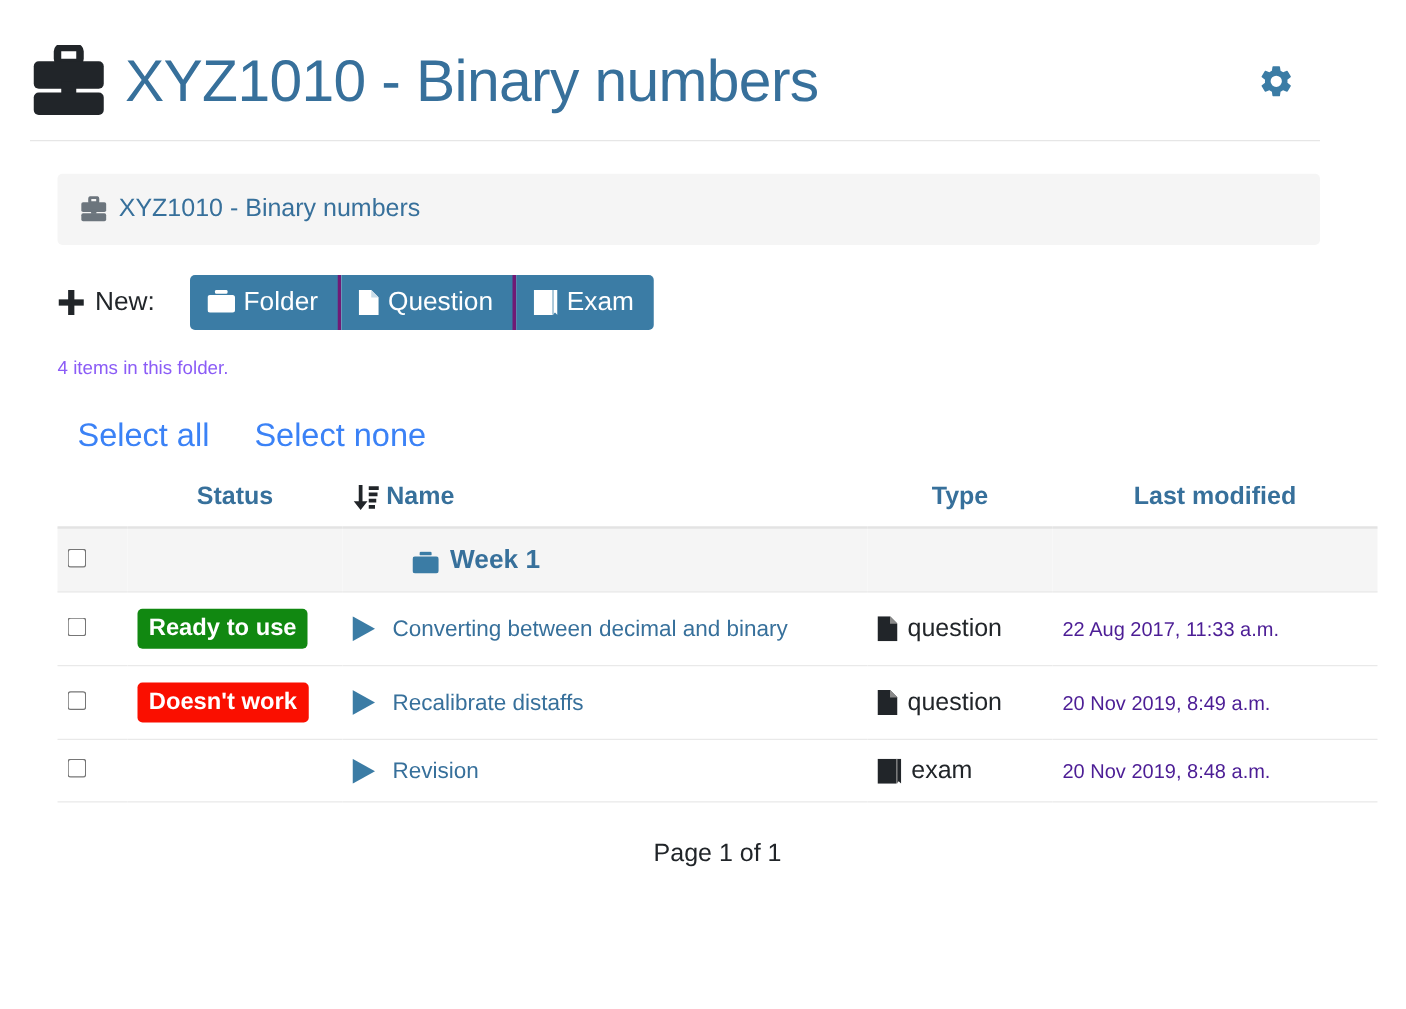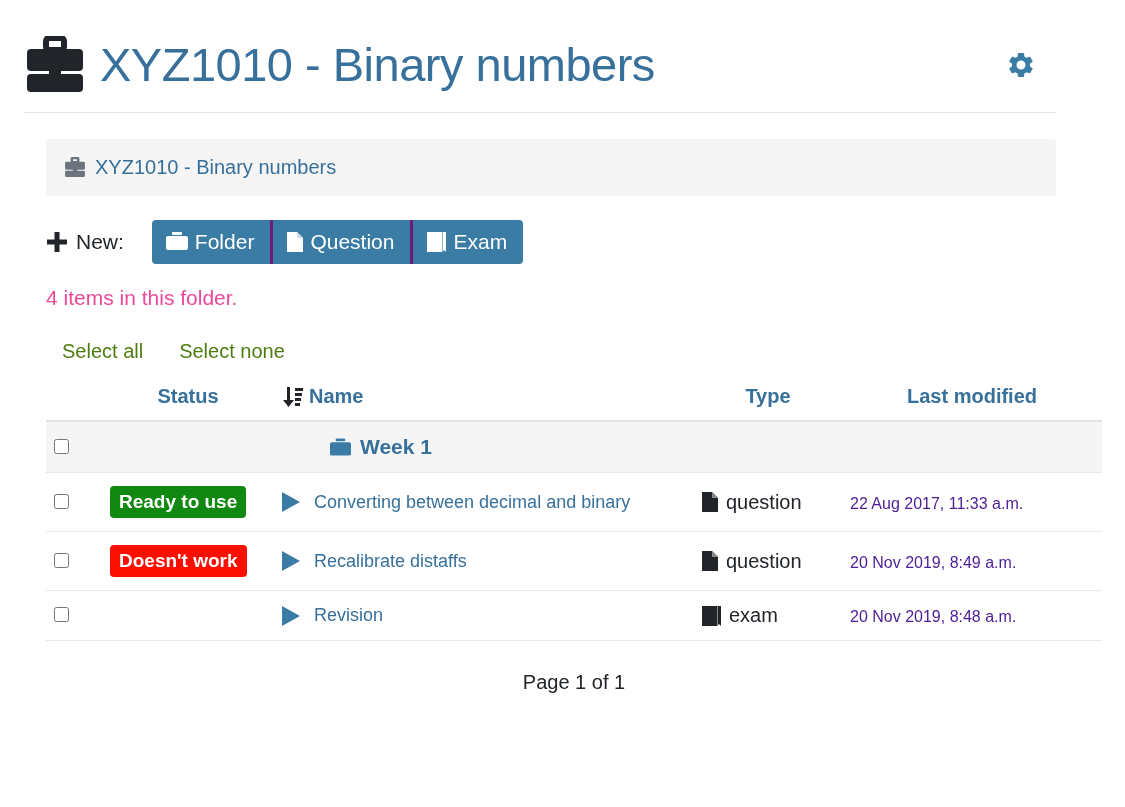--- a/index.html
+++ b/index.html
@@ -98,32 +98,32 @@
     align-items: center;
     cursor: pointer;
     line-height: 1;
   }
   .btn:first-child { border-radius: 4px 0 0 4px; }
   .btn:last-child  { border-radius: 0 4px 4px 0; border-right: none; }
   .btn .bi { margin-right: 7px; line-height: 0; display:inline-flex; }
 
   
   .item-count {
-    font-size: 21px;
-    color: #ec4899;
+    font-size: 15px;
+    color: #8b5cf6;
     margin: 4px 0 30px 22px;
   }
   .select-links {
     margin: 0 0 16px 38px;
     display: flex;
     gap: 36px;
   }
   .select-links a {
-    color: #4d7c0f;
-    font-size: 20px;
+    color: #3b82f6;
+    font-size: 26px;
     text-decoration: none;
     cursor: pointer;
   }
 
   
   table.listing {
     width: 1056px;
     margin-left: 22px;
     border-collapse: collapse;
     table-layout: fixed;
@@ -175,21 +175,21 @@
 
   .name-cell { display: flex; align-items: center; }
   .play-icon { margin-right: 14px; line-height: 0; display:inline-flex; cursor: pointer; }
   .name-link {
     color: #37709b;
     font-size: 18px;
     text-decoration: none;
     cursor: pointer;
     white-space: nowrap;
   }
-  .folder-cell { display: flex; align-items: center; padding-left: 48px; }
+  .folder-cell { display: flex; align-items: flex-end; padding-left: 48px; }
   .folder-icon { margin-right: 9px; line-height: 0; display:inline-flex; }
   .folder-link {
     color: #37709b;
     font-size: 21px;
     font-weight: bold;
     text-decoration: none;
     cursor: pointer;
   }
 
   .type-cell { display: flex; align-items: center; }

